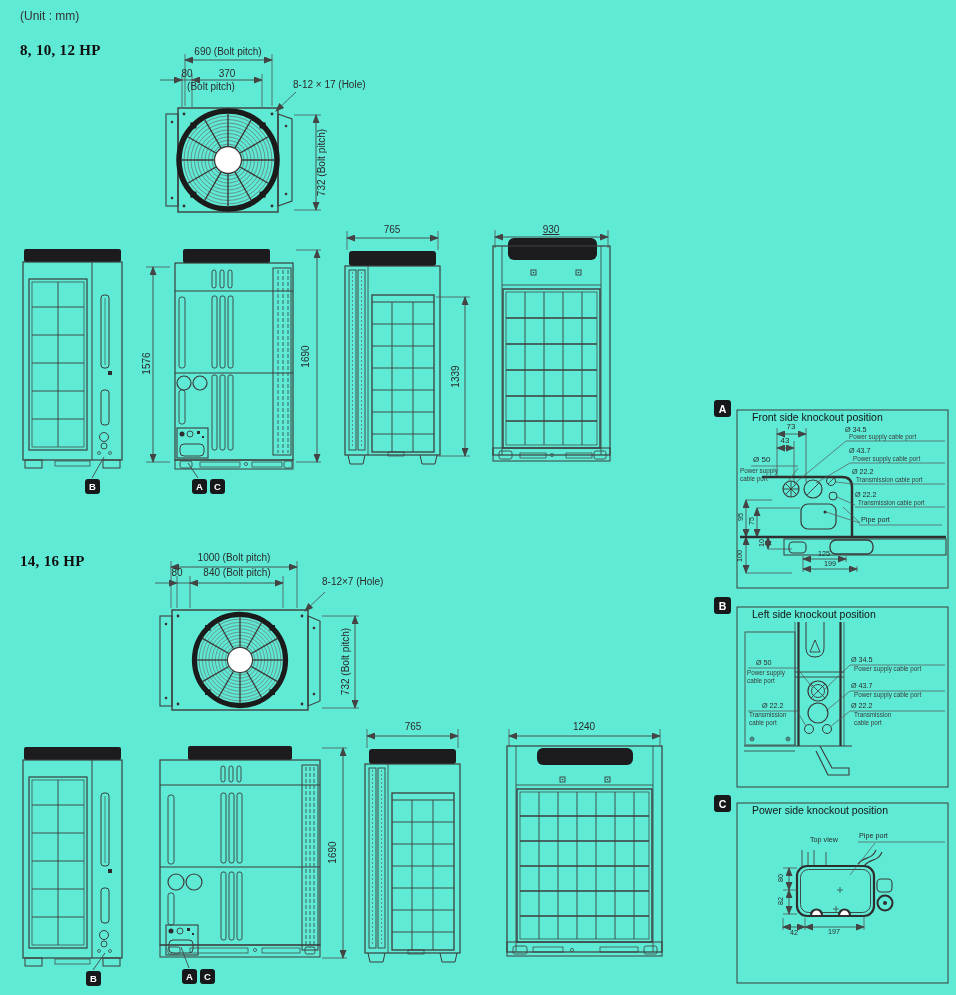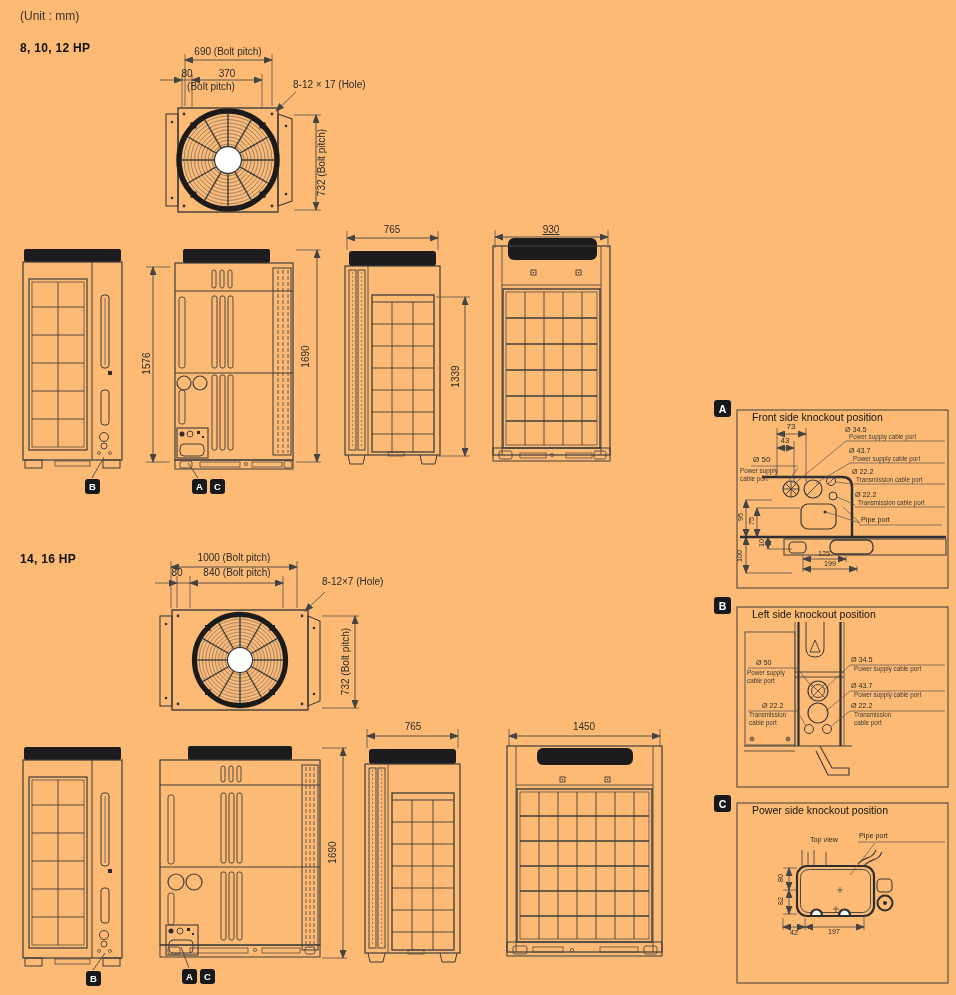--- a/index.html
+++ b/index.html
@@ -1,23 +1,23 @@
 <!DOCTYPE html>
 <html><head>
 <meta charset="utf-8">
 <style>
   html,body{margin:0;padding:0;background:#fff;}
-  #page{position:relative;width:956px;height:995px;background:#fdba74;overflow:hidden;
+  #page{position:relative;width:956px;height:995px;background:#5eead4;overflow:hidden;
         font-family:"Liberation Sans",sans-serif;color:#2b2b2b;}
   svg{position:absolute;left:0;top:0;}
   .lb{position:absolute;white-space:nowrap;font-size:10px;color:#2b2b2b;line-height:1.1;}
   .lbc{text-align:center;}
   .rot{transform:rotate(-90deg);}
   .note{font-size:12px;color:#333;}
-  .h1{font-size:12px;font-weight:bold;color:#0f0f0f;letter-spacing:.3px;}
+  .h1{font-size:15px;font-weight:bold;color:#0f0f0f;letter-spacing:.3px;font-family:Liberation Serif, serif;}
   .btitle{font-size:10.5px;color:#141414;}
   .t8{font-size:8px;}
   .sm{font-size:7.2px;}
   .tiny{font-size:6.3px;color:#3a3a3a;}
   .chip{position:absolute;width:15px;height:15px;background:#17181a;color:#fff;
         border-radius:3px;font-size:9.5px;font-weight:bold;display:flex;
         align-items:center;justify-content:center;}
   .chip.big{width:17px;height:17px;font-size:10.5px;}
 </style>
 </head>
@@ -488,21 +488,21 @@
 
 <span class="lb h1" style="left:20px;top:553px;">14, 16 HP</span>
 <span class="lb lbc" style="left:174px;top:552px;width:120px;">1000 (Bolt pitch)</span>
 <span class="lb lbc" style="left:163px;top:567px;width:28px;">80</span>
 <span class="lb lbc" style="left:187px;top:567px;width:100px;">840 (Bolt pitch)</span>
 <span class="lb" style="left:322px;top:576px;text-align:center;">8-12×7 (Hole)</span>
 <span class="lb lbc rot" style="left:300px;top:656px;width:90px;">732 (Bolt pitch)</span>
 
 <span class="lb lbc rot" style="left:297px;top:847px;width:70px;">1690</span>
 <span class="lb lbc" style="left:383px;top:721px;width:60px;">765</span>
-<span class="lb lbc" style="left:554px;top:721px;width:60px;">1450</span>
+<span class="lb lbc" style="left:554px;top:721px;width:60px;">1240</span>
 
 <div class="chip" style="left:86px;top:971px;">B</div>
 <div class="chip" style="left:182px;top:969px;">A</div>
 <div class="chip" style="left:200px;top:969px;">C</div>
 
 <div class="chip big" style="left:714px;top:400px;">A</div>
 <span class="lb btitle" style="left:752px;top:412px;">Front side knockout position</span>
 <span class="lb lbc t8" style="left:775px;top:423px;width:32px;">73</span>
 <span class="lb lbc t8" style="left:769px;top:437px;width:32px;">43</span>
 <span class="lb sm" style="left:845px;top:426px;">Ø 34.5</span>

